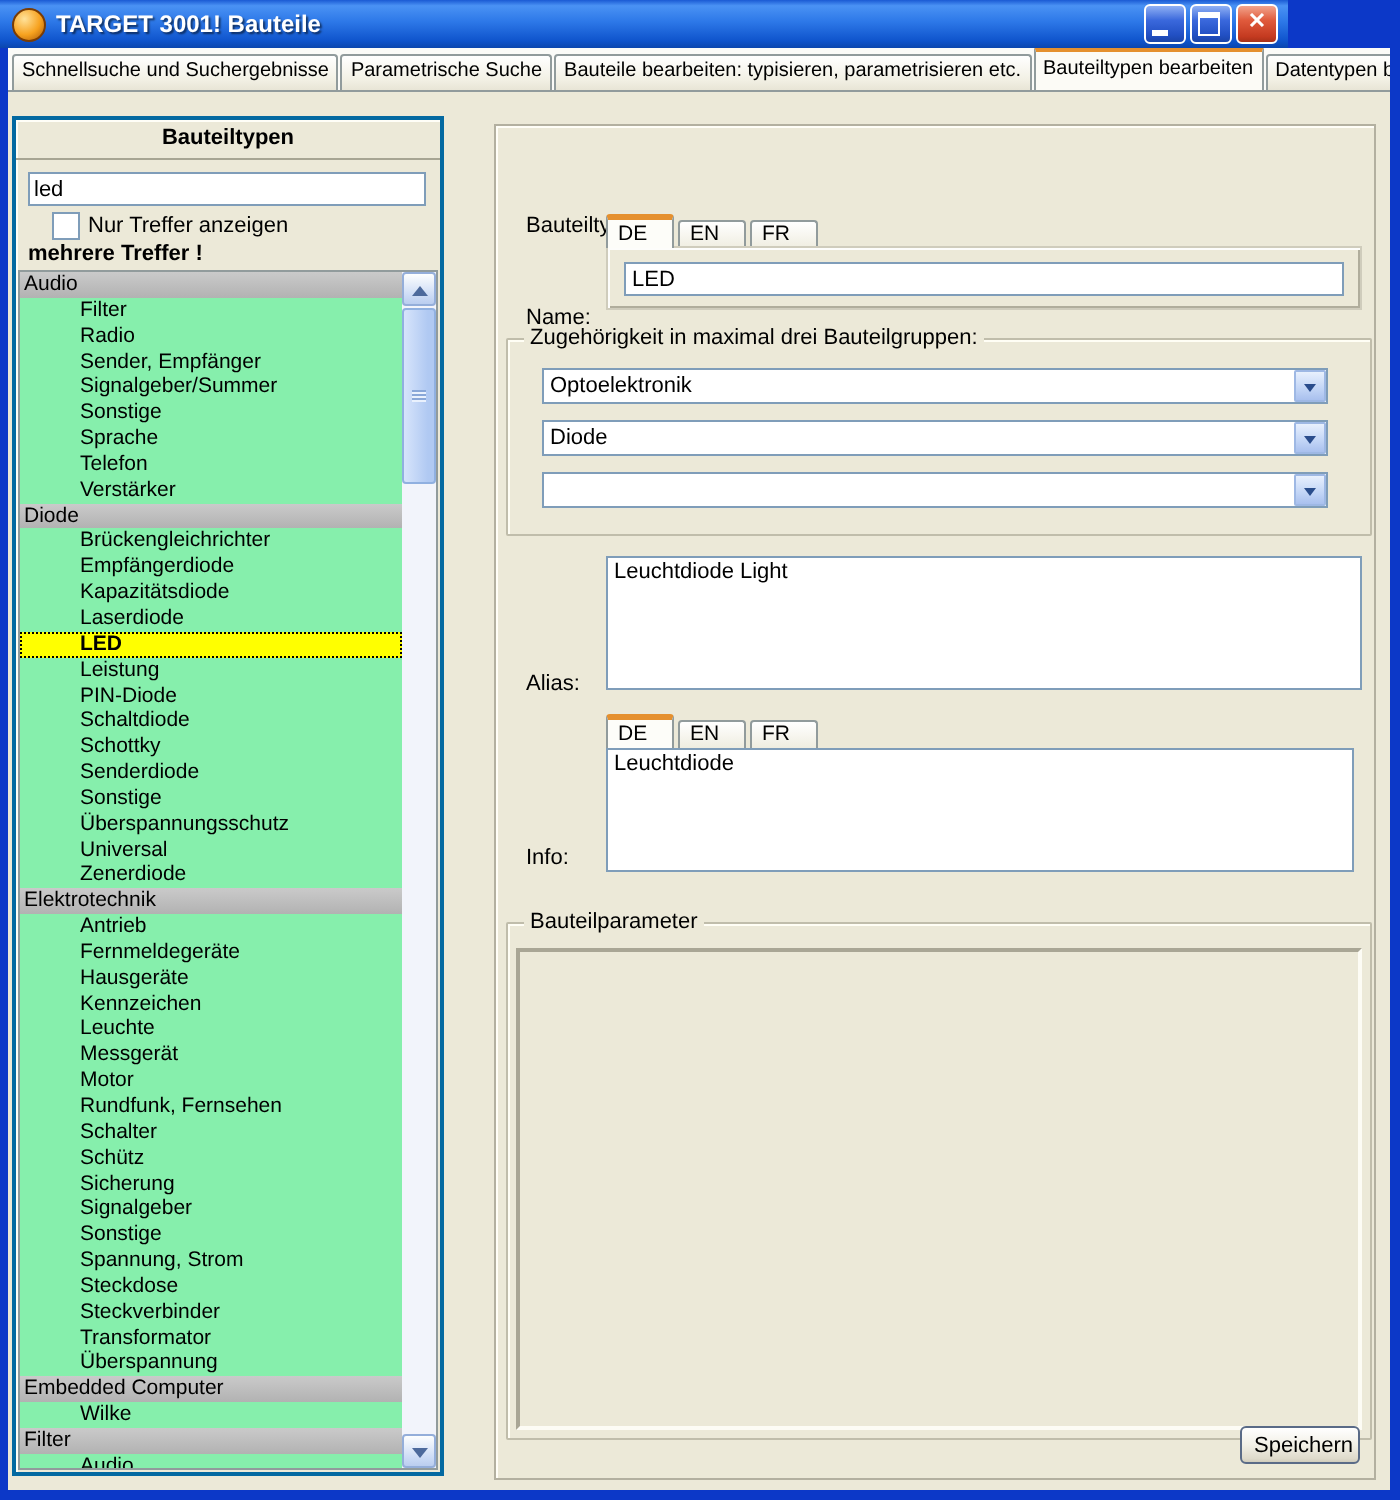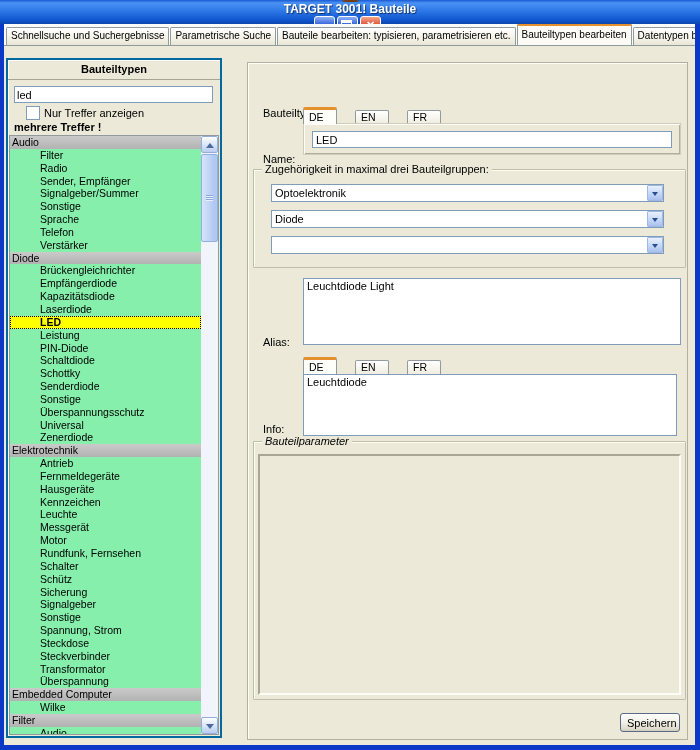--- a/index.html
+++ b/index.html
@@ -3,23 +3,23 @@
 <meta charset="utf-8">
 <style>
   html,body{margin:0;padding:0;}
   body{
     width:700px;height:750px;position:relative;overflow:hidden;
     font-family:"Liberation Sans",sans-serif;font-size:11px;color:#000;
     background:#0c38c8;
   }
   
   .titlebar{
-    position:absolute;left:0;top:0;width:700px;height:24px;
+    position:absolute;left:0;top:0;width:644px;height:24px;
     background:linear-gradient(180deg,#1a5ad4 0%,#4a92f4 12%,#2d78e8 45%,#0f54cc 85%,#0b46ae 100%);
-    display:flex;align-items:center;flex-direction:column;
+    display:flex;align-items:center;
   }
   .app-icon{width:15px;height:15px;border-radius:50%;margin:0 5px 0 6px;
     background:radial-gradient(circle at 35% 30%,#ffe29a,#f7a21f 55%,#a85606);
     border:1px solid #7a3c04;}
   .title-text{color:#fff;font-weight:bold;font-size:12px;text-shadow:1px 1px 1px rgba(0,0,0,.55);flex:1;}
   .winbtns{display:flex;gap:2px;margin-right:5px;}
   .winbtn{width:19px;height:18px;border:1px solid #fff;border-radius:3px;position:relative;
     background:linear-gradient(180deg,#8fb0f4,#3a68dc 40%,#2250c4 80%,#1a44a8);}
   .winbtn.close{background:linear-gradient(180deg,#f2a48c,#e05a3c 40%,#c43a20 85%,#a83018);
     color:#fff;font-size:11px;font-weight:bold;text-align:center;line-height:17px;}
@@ -71,41 +71,41 @@
     background:linear-gradient(90deg,#d7e4fb,#b0c9f2 80%);border:1px solid #90b0e0;border-radius:2px;}
   .sthumb::after{content:"";position:absolute;left:4px;top:50%;margin-top:-3px;width:7px;height:6px;
     background:repeating-linear-gradient(180deg,#89a7d8 0,#89a7d8 1px,#e9f1fd 1px,#e9f1fd 2px);}
   
   .right-panel{position:absolute;left:243px;top:16px;width:441px;height:678px;
     background:#ece9d8;border:1px solid #b3b0a0;box-shadow:inset 1px 1px 0 #fffef7;box-sizing:border-box;}
   .lbl{position:absolute;white-space:nowrap;margin-top:24px;}
   .bold{font-weight:normal;text-align:right;}
   
   .lang-tabs{position:absolute;display:flex;align-items:flex-end;height:17px;}
-  .ltab{width:34px;height:14px;line-height:13px;padding-left:5px;margin-right:18px;box-sizing:border-box;
+  .ltab{width:34px;height:14px;line-height:13px;padding-left:5px;margin-right:2px;box-sizing:border-box;
     border:1px solid #919b9c;border-bottom:none;border-radius:2px 2px 0 0;font-size:10.5px;
     background:linear-gradient(180deg,#ffffff,#efede0);}
   .ltab.active{height:17px;line-height:14px;border-top:3px solid #e5902e;background:#fdfdf9;z-index:2;}
   .name-panel{position:absolute;left:55px;top:60px;width:378px;height:32px;background:#ece9d8;
     border:1px solid #cfccbc;box-shadow:inset 1px 1px 0 #fdfdfb,inset -1px -1px 0 #b0ad9c;box-sizing:border-box;z-index:1;}
   .edit{border:1px solid #7f9db9;background:#fff;font-family:"Liberation Sans",sans-serif;
     font-size:11px;padding:1px 3px;box-sizing:border-box;}
   .name-input{position:absolute;left:8px;top:7px;width:360px;height:17px;}
   .groupbox{position:absolute;border:1px solid #c0bdab;box-shadow:inset 1px 1px 0 #fffef5;border-radius:1px;}
   .groupbox>.gb-title{position:absolute;top:-7px;left:8px;background:#ece9d8;padding:0 3px;white-space:nowrap;}
   .gb-membership{left:5px;top:106px;width:431px;height:97px;}
   .combo{position:absolute;left:17px;width:393px;height:18px;border:1px solid #7f9db9;background:#fff;box-sizing:border-box;}
   .combo .val{position:absolute;left:3px;top:1px;line-height:14px;}
   .combo .cbtn{position:absolute;right:0;top:0;width:16px;height:16px;box-sizing:border-box;
     background:linear-gradient(180deg,#e8f0fd,#c2d5f6 60%,#a9c0ee);border:1px solid #9eb8e4;border-radius:1px;}
   .combo .cbtn::after{content:"";position:absolute;left:4px;top:6px;border-left:3.5px solid transparent;
     border-right:3.5px solid transparent;border-top:4px solid #2a4d8c;}
   .alias-area{position:absolute;left:55px;top:215px;width:378px;height:67px;resize:none;overflow:hidden;}
   .info-area{position:absolute;left:55px;top:311px;width:374px;height:62px;resize:none;overflow:hidden;z-index:1;}
-  .gb-params{left:5px;top:378px;width:431px;height:257px;font-style:italic;}
+  .gb-params{left:5px;top:398px;width:431px;height:257px;}
   .params-inner{position:absolute;left:4px;top:12px;right:4px;bottom:4px;
     border:2px solid;border-color:#a9a695 #fdfcf5 #fdfcf5 #a9a695;background:#ece9d8;}
   .save-btn{position:absolute;right:7px;bottom:7px;width:60px;height:19px;
     border:1px solid #5a6b87;border-radius:3px;font-family:"Liberation Sans",sans-serif;font-size:11px;
     background:linear-gradient(180deg,#ffffff,#f2f0e6 50%,#dedacb 90%,#d0ccbc);}
 </style>
 </head>
 <body>
 
 <div class="titlebar">

